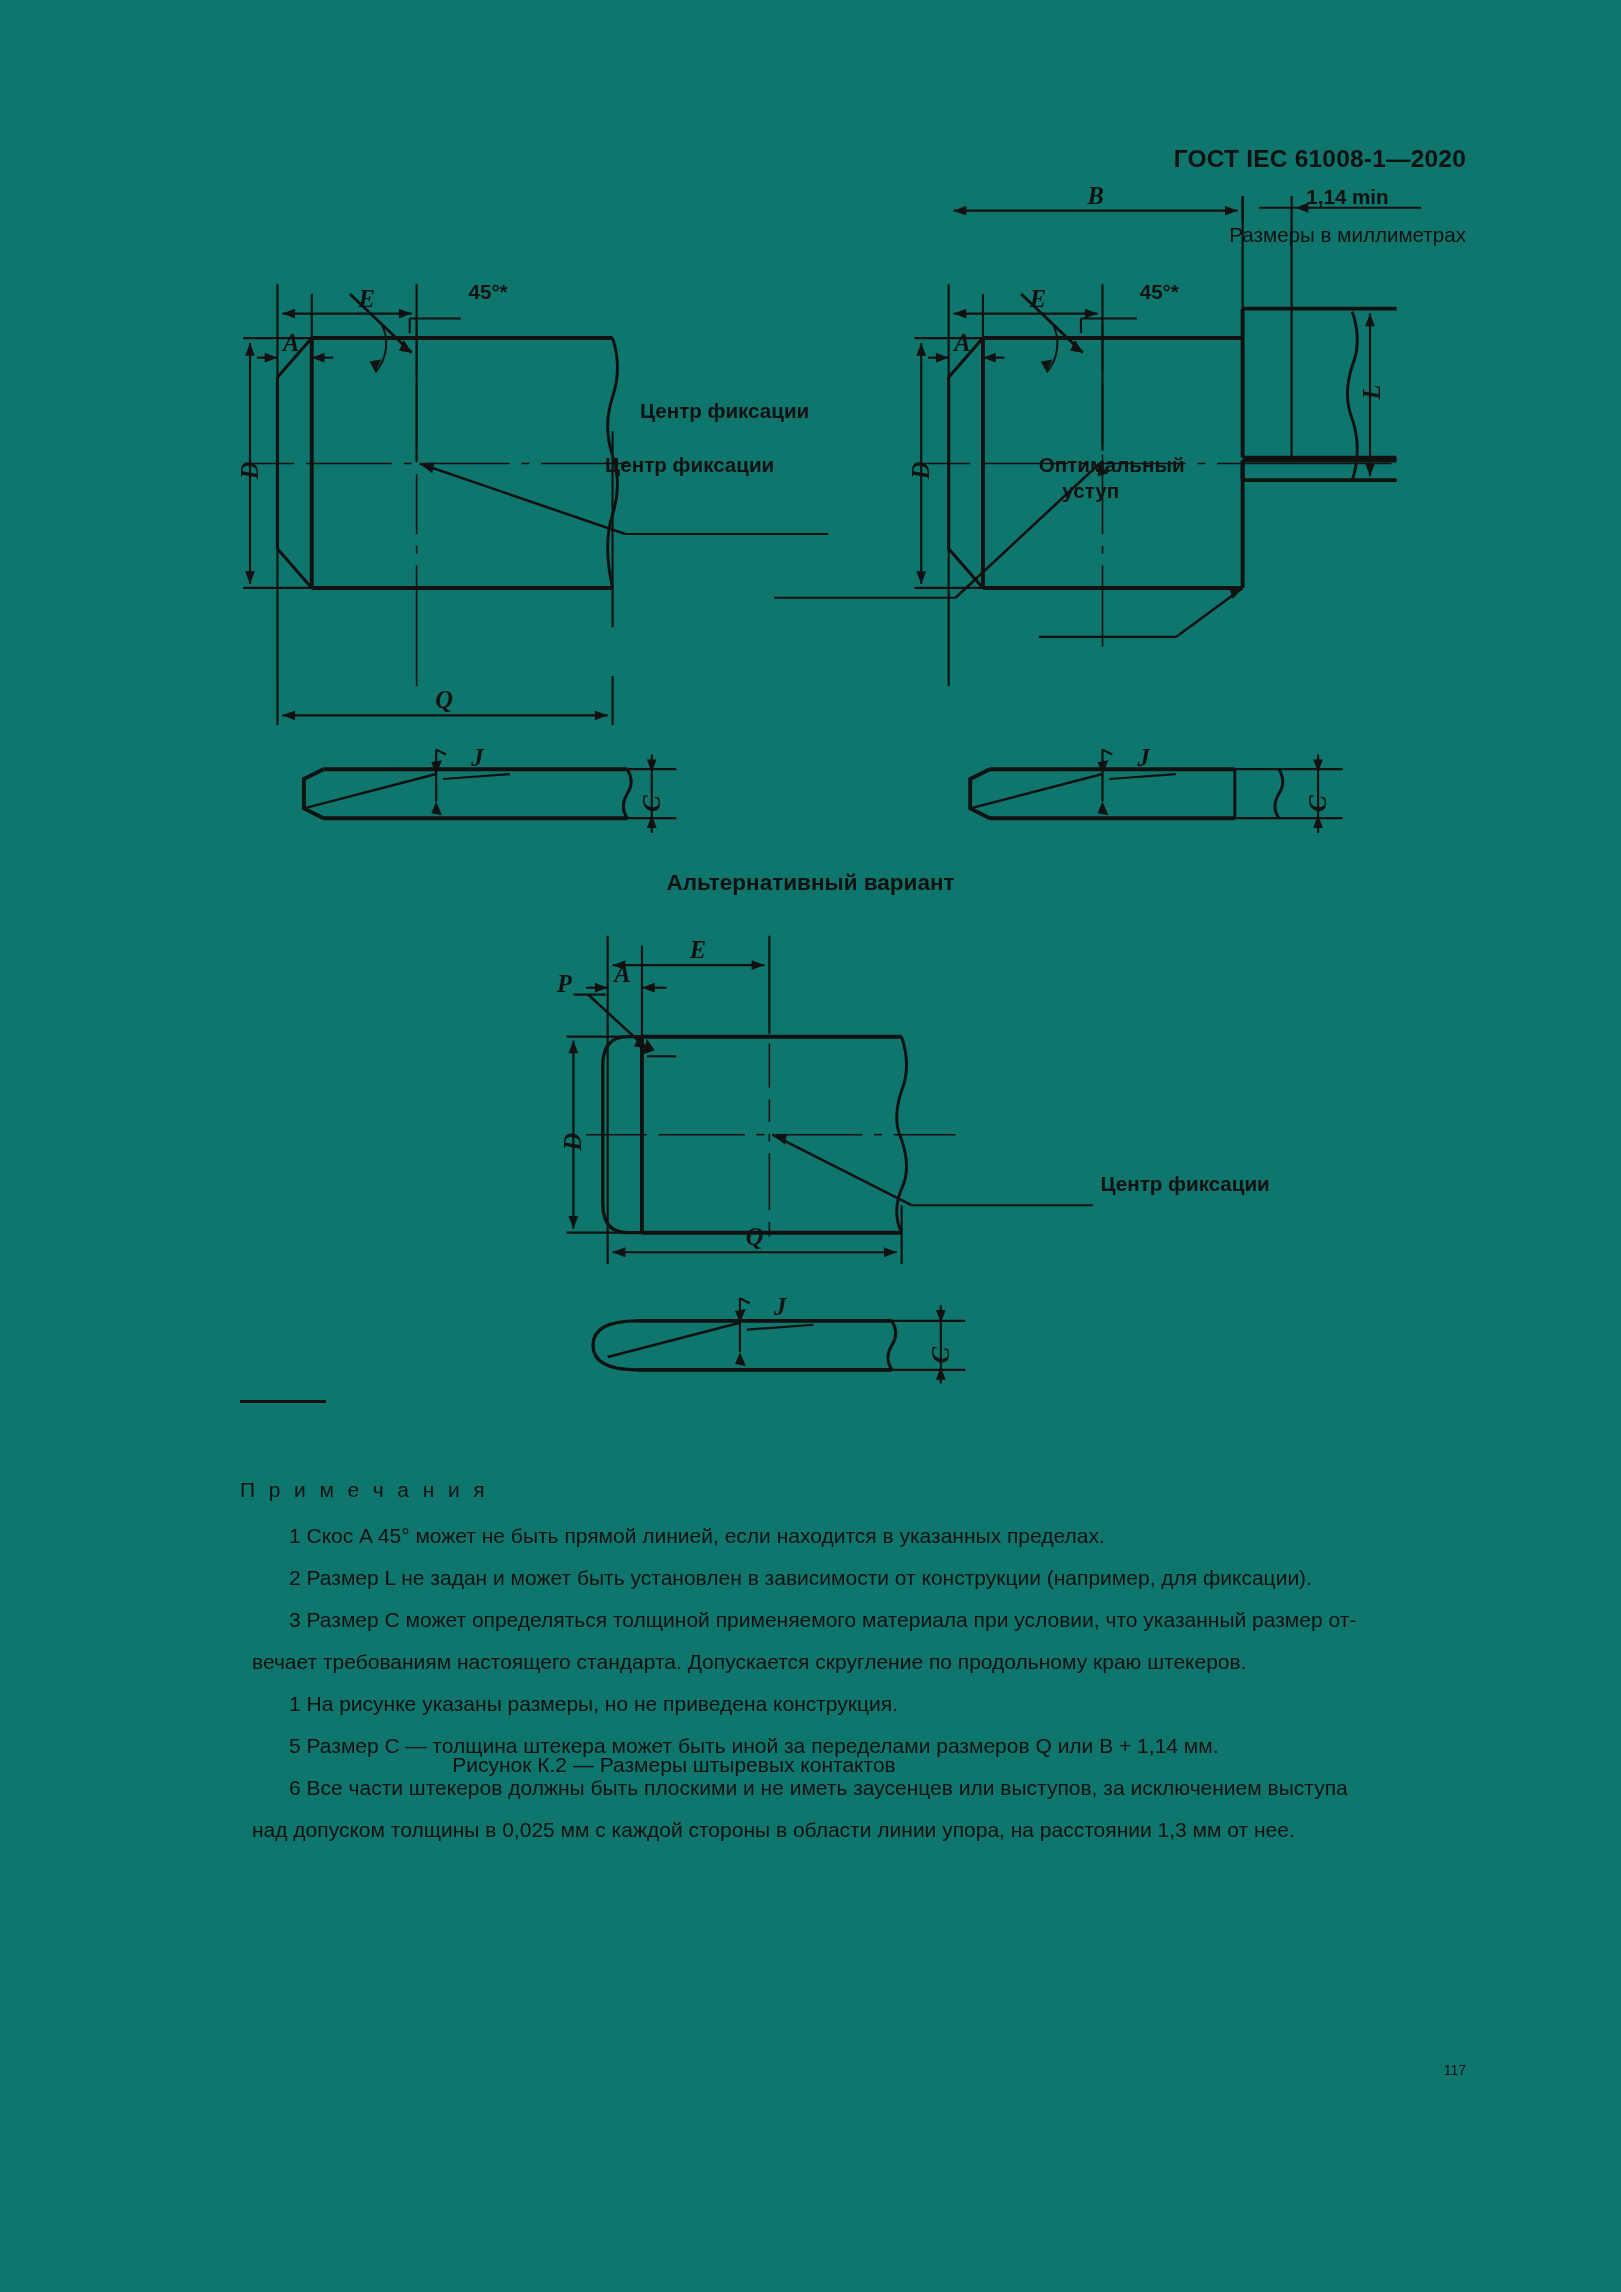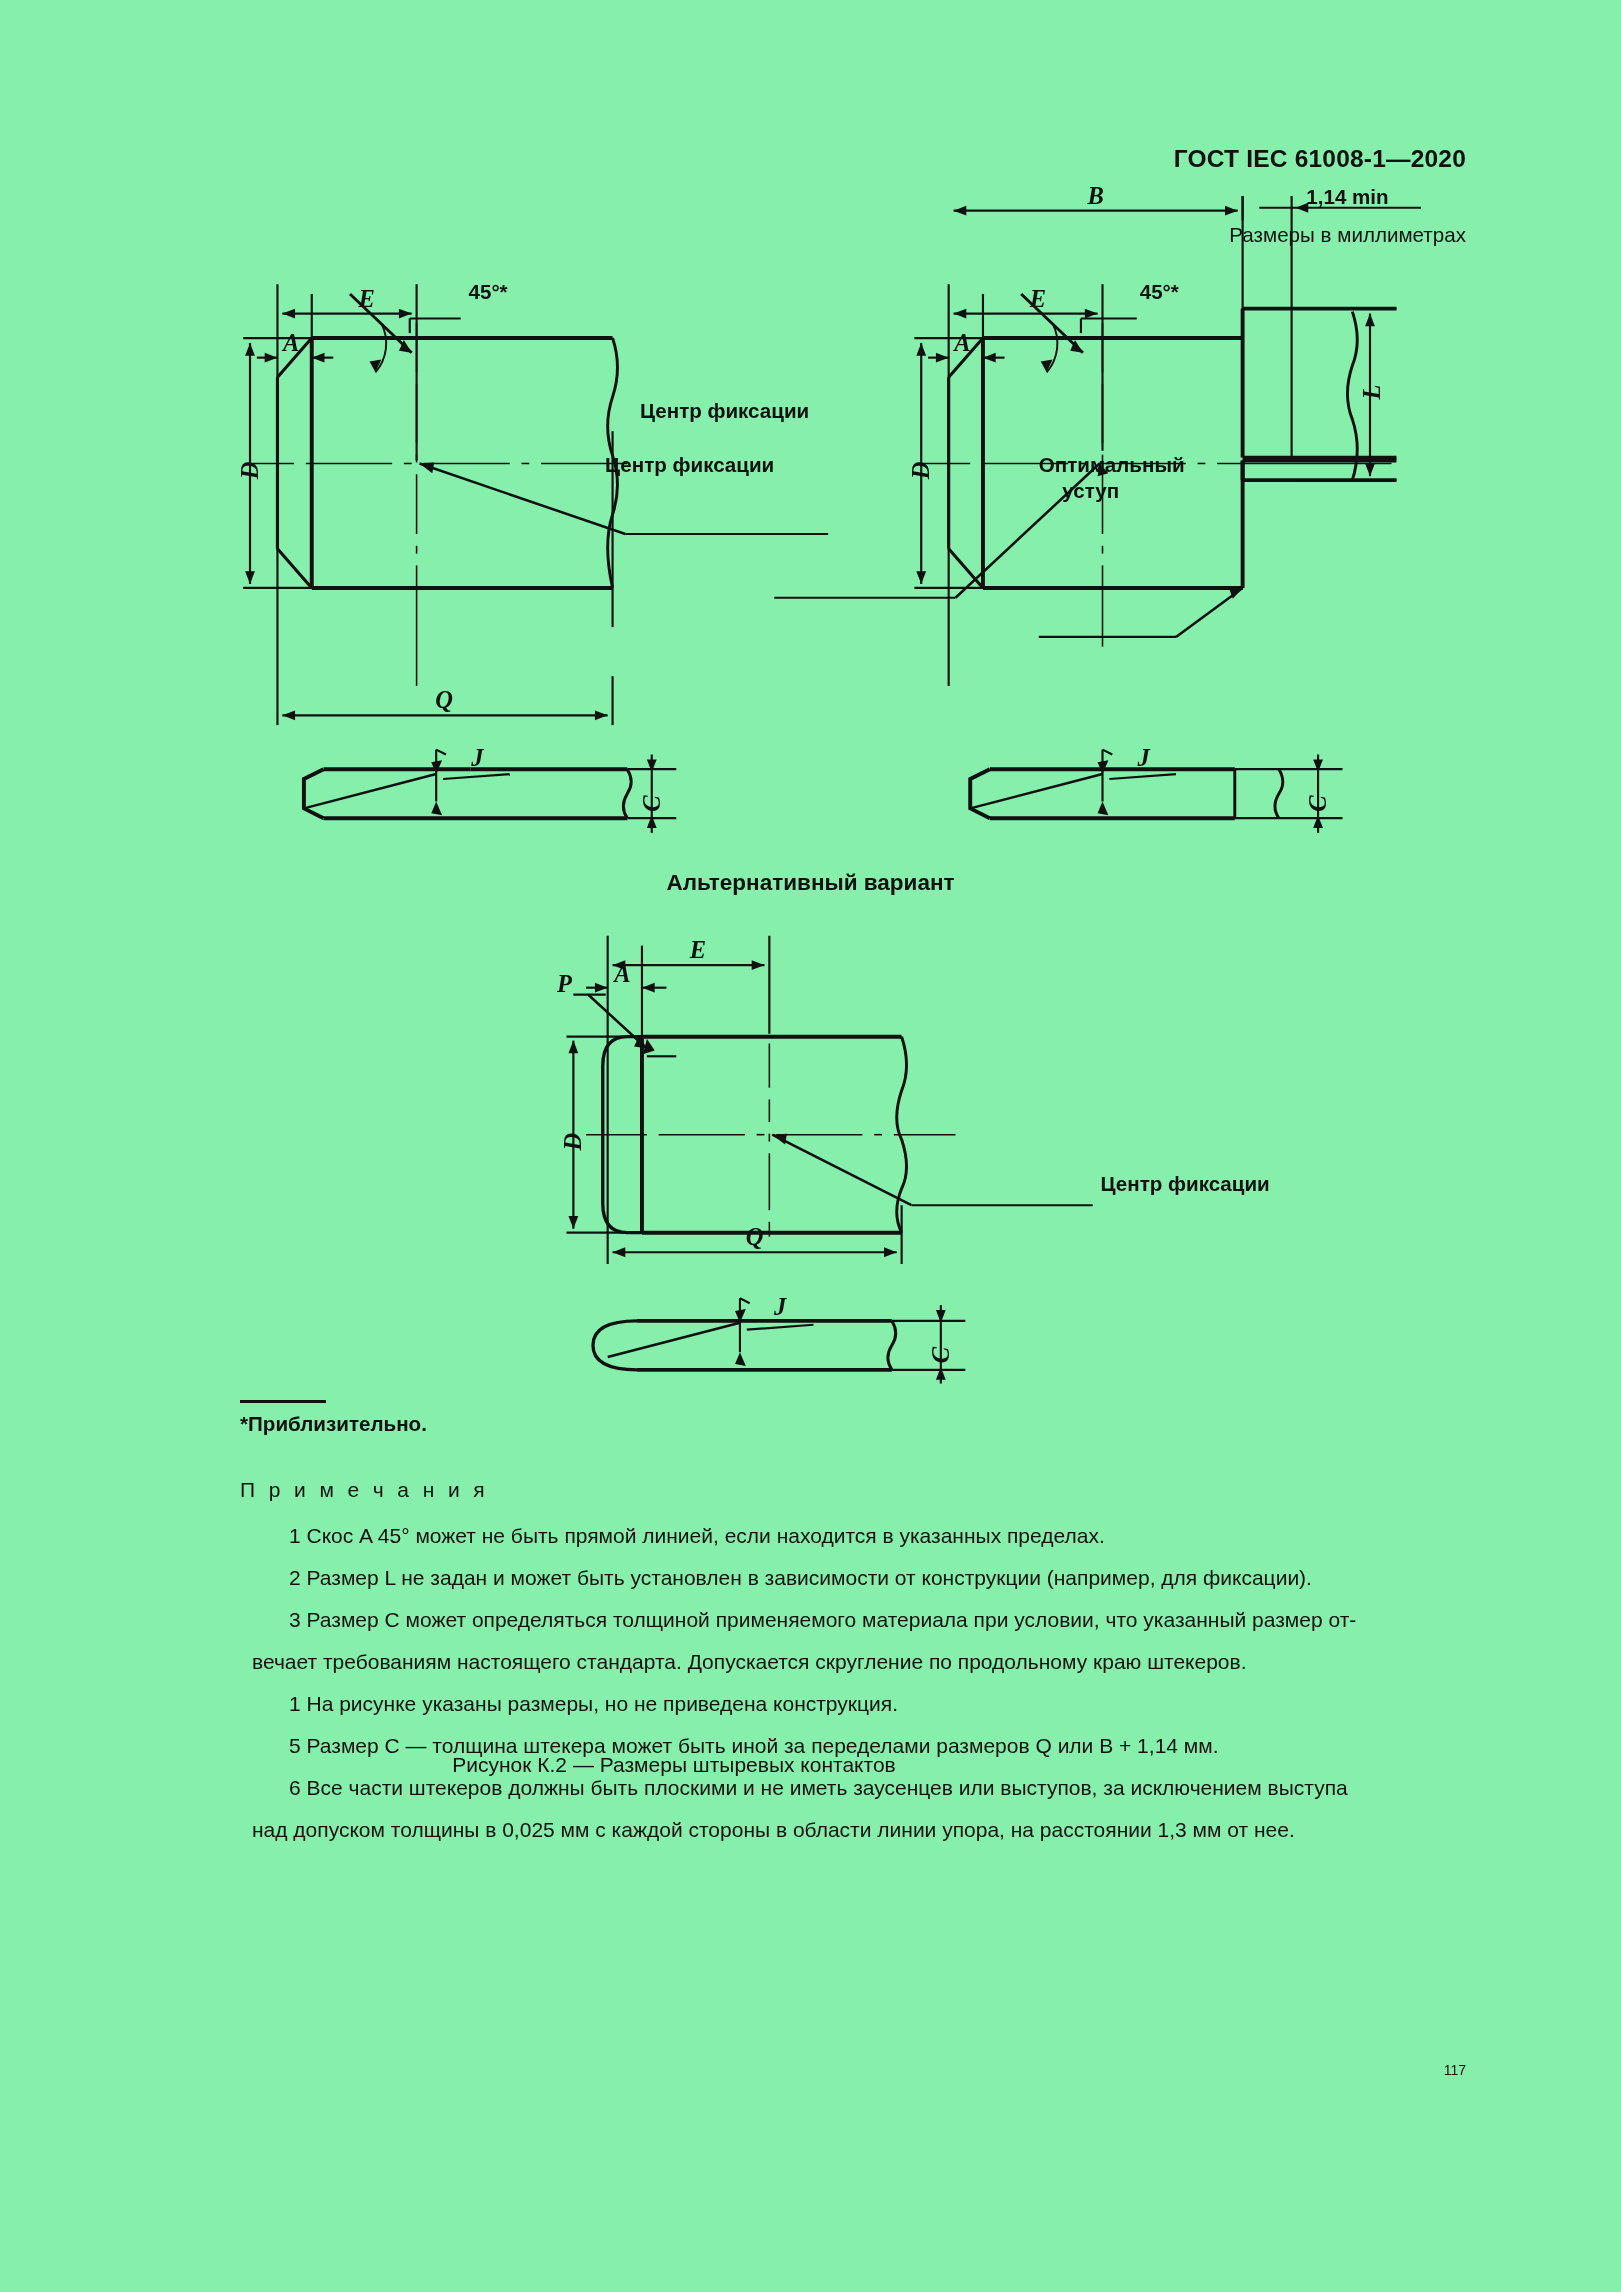--- a/index.html
+++ b/index.html
@@ -8,21 +8,21 @@
     background: #f4f4f4;
   }
   body {
     font-family: "Liberation Sans", sans-serif;
     color: #111;
   }
   #page {
     position: relative;
     width: 1621px;
     height: 2293px;
-    background: #86efac;
+    background: #0f766e;
     overflow: hidden;
   }
 
   
   .doc-header {
     position: absolute;
     top: 145px;
     right: 155px;
     font-size: 24.5px;
     font-weight: bold;
@@ -414,21 +414,20 @@
         <text class="dim" x="796" y="1342" text-anchor="middle">J</text>
         <text class="dim" x="968" y="1383" text-anchor="middle" transform="rotate(-90 968 1383)">C</text>
       </g>
     </svg>
   </div>
 
   <div class="alt-title">Альтернативный вариант</div>
 
   <div class="footnote-wrap">
     <div class="footnote-rule"></div>
-    <div class="footnote-text">*Приблизительно.</div>
   </div>
 
   <div class="notes">
     <div class="notes-title">П р и м е ч а н и я</div>
     <p class="note-item">1 Скос A 45° может не быть прямой линией, если находится в указанных пределах.</p>
     <p class="note-item">2 Размер L не задан и может быть установлен в зависимости от конструкции (например, для фиксации).</p>
     <p class="note-item">3 Размер C может определяться толщиной применяемого материала при условии, что указанный размер от-</p>
     <p class="note-item no-indent">вечает требованиям настоящего стандарта. Допускается скругление по продольному краю штекеров.</p>
     <p class="note-item">1 На рисунке указаны размеры, но не приведена конструкция.</p>
     <p class="note-item">5 Размер C — толщина штекера может быть иной за переделами размеров Q или B + 1,14 мм.</p>

